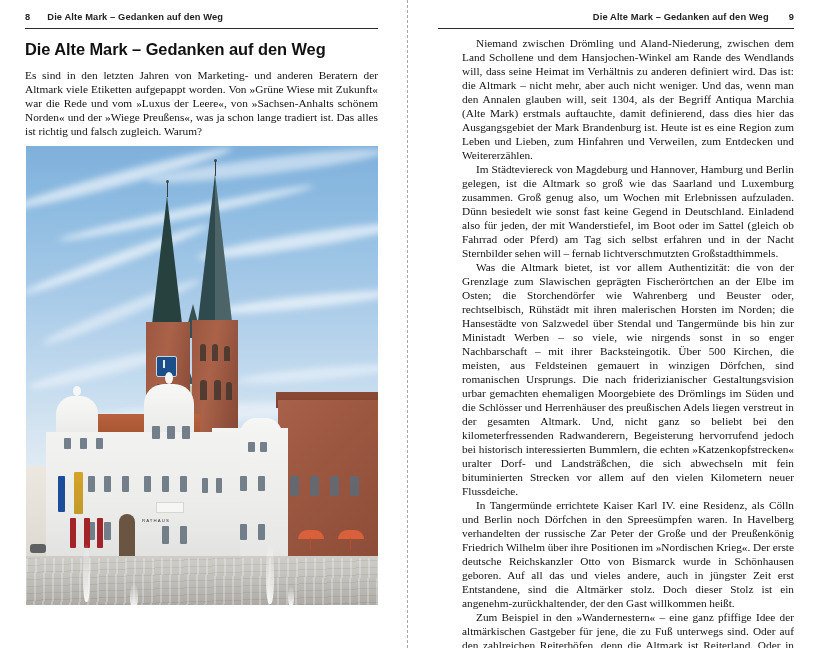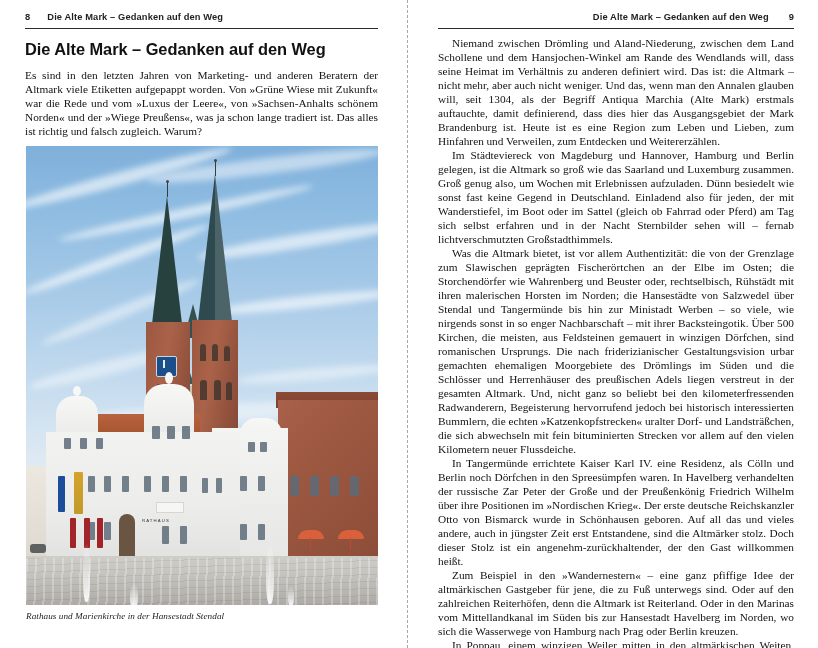--- a/index.html
+++ b/index.html
@@ -79,21 +79,21 @@
     font-family: "Liberation Serif", serif;
     font-size: 11.35px;
     line-height: 14.05px;
     text-align: justify;
     color: #131313;
     hyphens: manual;
     -webkit-hyphens: manual;
     word-spacing: -0.15px;
   }
   .body-copy p { margin: 0; }
-  .body-copy p.indent { text-indent: 14px; }
+  .body-copy p.indent { text-indent: 14px; margin-left: 24px; }
 
   .page-right .body-copy { font-size: 11.3px; line-height: 14.02px; }
 
   
   figure.photo-figure {
     margin: 0;
     position: absolute;
     left: 26px;
     top: 146px;
     width: 352px;
@@ -406,21 +406,20 @@
         <div class="car"></div>
 
         <div class="plaza"></div>
         <div class="paving"></div>
         <div class="fountain f1"></div>
         <div class="fountain f2"></div>
         <div class="fountain f3"></div>
         <div class="fountain f4"></div>
       </div>
 
-      <figcaption class="caption">Rathaus und Marienkirche in der Hansestadt Stendal</figcaption>
     </figure>
   </div>
 
   <div class="gutter-mark"></div>
 
   <div class="page page-right">
 
     <div class="running-head right-head">
       <span class="head-title">Die Alte Mark – Gedanken auf den Weg</span>
       <span class="folio">9</span>

